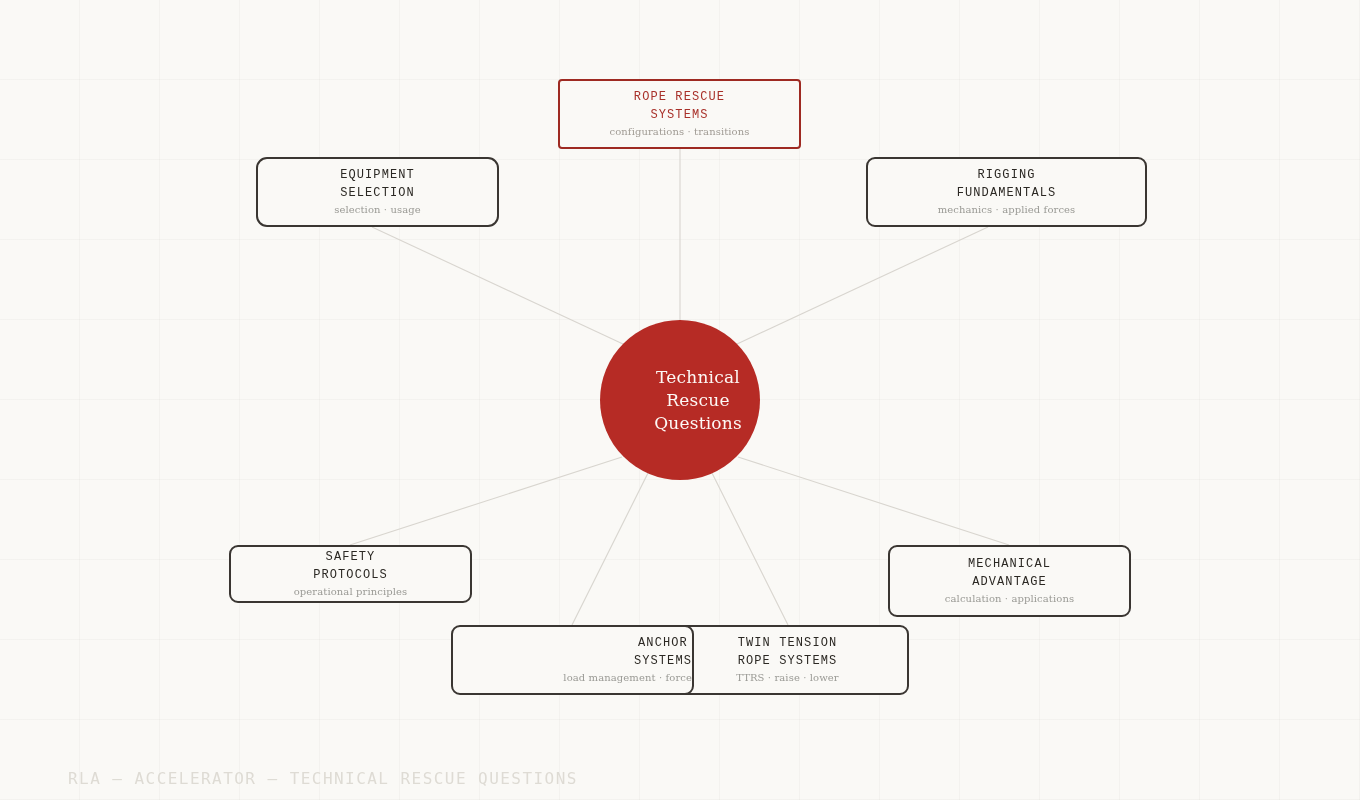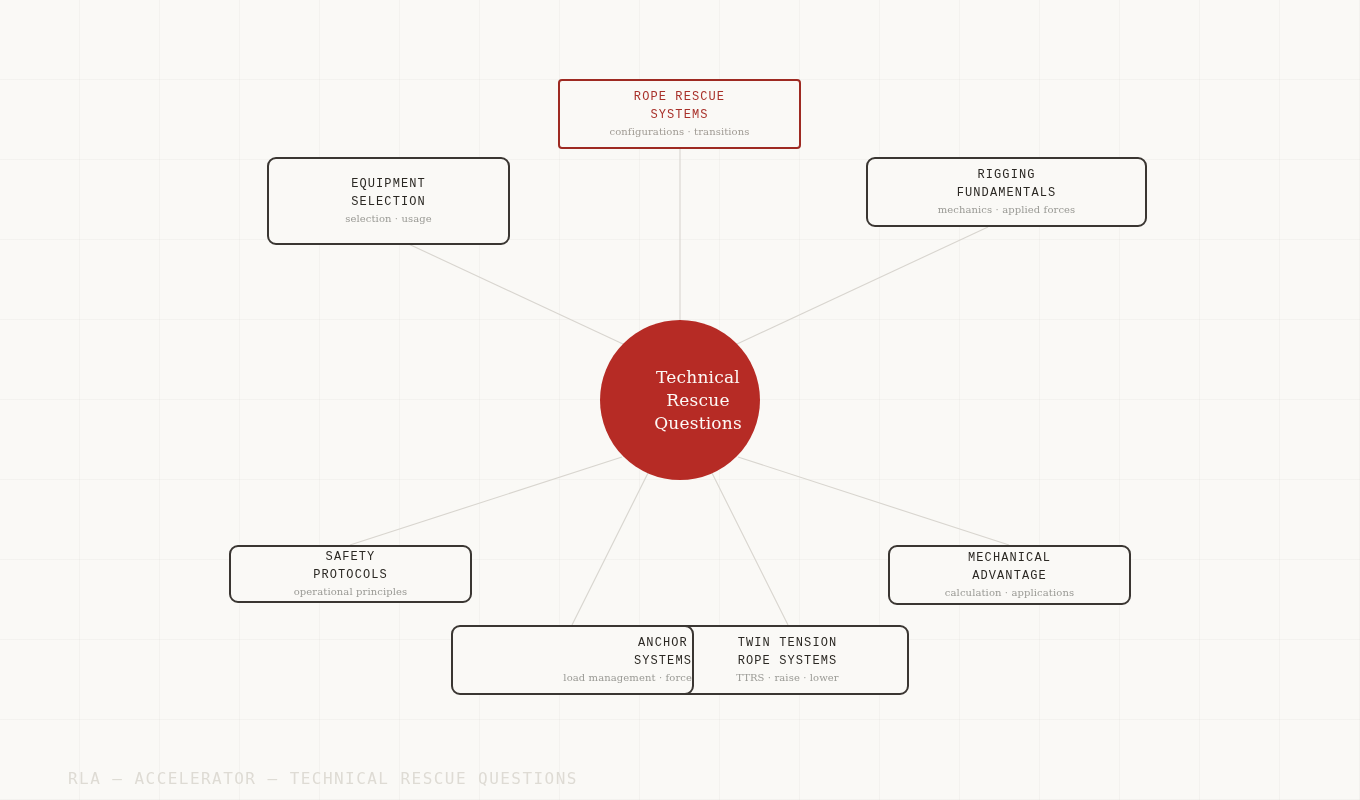--- a/index.html
+++ b/index.html
@@ -131,36 +131,36 @@
 Rescue
 Questions</div>
   </div>
 
   <div id="nodes-layer">
       <div class="node accent" style="left: 558px; top: 79px; width: 243px; height: 70px;">
         <div class="node-title">ROPE RESCUE
 SYSTEMS</div>
         <div class="node-sub">configurations · transitions</div>
       </div>
-      <div class="node" style="left: 267px; top: 157px; width: 243px; height: 88px;">
+      <div class="node" style="left: 256px; top: 157px; width: 243px; height: 70px; border-radius: 11px;">
         <div class="node-title">EQUIPMENT
 SELECTION</div>
         <div class="node-sub">selection · usage</div>
       </div>
       <div class="node" style="left: 866px; top: 157px; width: 281px; height: 70px;">
         <div class="node-title">RIGGING
 FUNDAMENTALS</div>
         <div class="node-sub">mechanics · applied forces</div>
       </div>
       <div class="node" style="left: 229px; top: 545px; width: 243px; height: 58px;">
         <div class="node-title">SAFETY
 PROTOCOLS</div>
         <div class="node-sub">operational principles</div>
       </div>
-      <div class="node" style="left: 888px; top: 545px; width: 243px; height: 60px;">
+      <div class="node" style="left: 888px; top: 545px; width: 243px; height: 72px;">
         <div class="node-title">MECHANICAL
 ADVANTAGE</div>
         <div class="node-sub">calculation · applications</div>
       </div>
       <div class="node" style="left: 666px; top: 625px; width: 243px; height: 70px;">
         <div class="node-title">TWIN TENSION
 ROPE SYSTEMS</div>
         <div class="node-sub">TTRS · raise · lower</div>
       </div>
       <div class="node" style="left: 451px; top: 625px; width: 243px; height: 70px; align-items: flex-end;">

